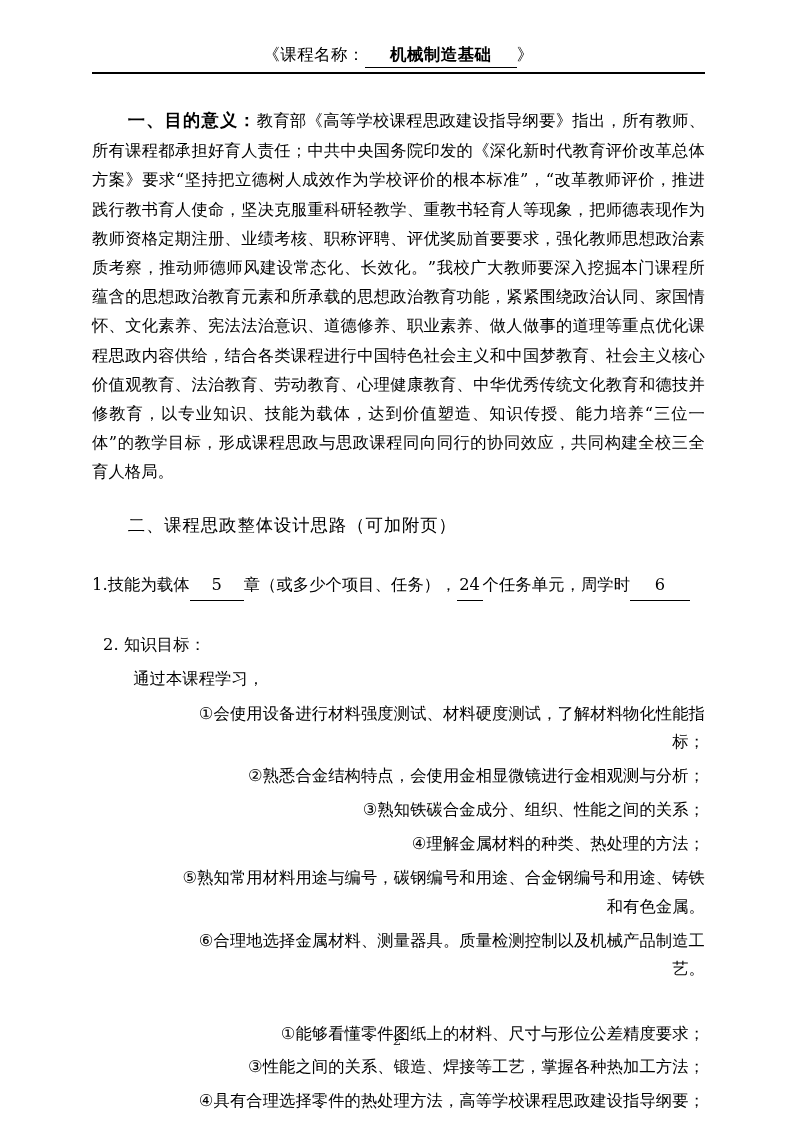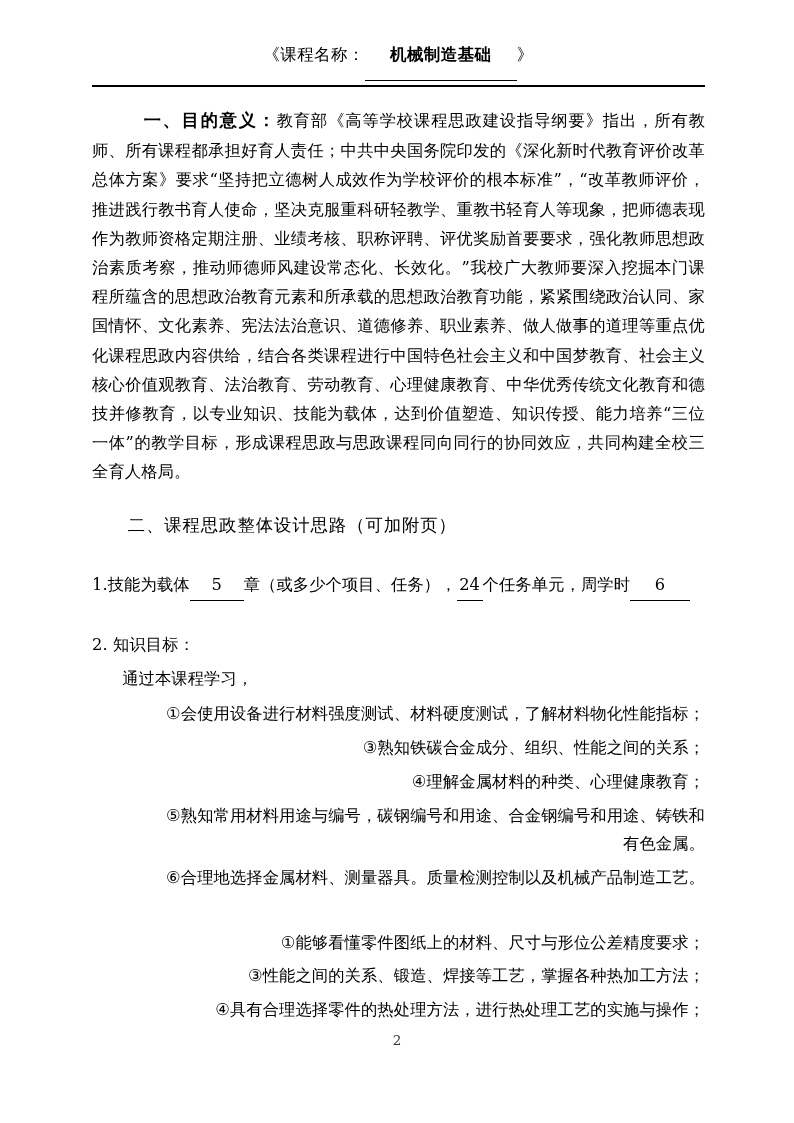--- a/index.html
+++ b/index.html
@@ -40,21 +40,21 @@
     white-space: nowrap;
     display: inline-block;
   }
   .hdr-bracket-l, .hdr-bracket-r { display: inline; }
   .hdr-label { display: inline; }
   .hdr-value {
     display: inline-block;
     min-width: 140px;
     text-align: center;
     border-bottom: 1.3px solid #000;
-    padding: 0 6px 14px 6px;
+    padding: 0 6px 1px 6px;
     font-weight: 600;
   }
 
   
   .content {
     position: absolute;
     left: 92px;
     top: 106px;
     width: 613px;
   }
@@ -67,21 +67,20 @@
     text-justify: inter-ideograph;
     text-align-last: left;
     margin: 0;
     letter-spacing: 0.1px;
   }
   .sec-heading-inline {
     font-family: Liberation Mono, monospace;
     font-weight: bold;
     font-size: 17.2px;
     letter-spacing: 1px;
-    margin-left: 16px;
   }
   .para-indent { text-indent: 2.2em; }
 
   
   .sec2-heading {
     font-family: "DejaVu Sans", "Liberation Sans", sans-serif;
     font-weight: normal;
     font-size: 17.4px;
     letter-spacing: 0.9px;
     margin: 23px 0 0 0;
@@ -101,21 +100,21 @@
     display: inline-block;
     border-bottom: 1.25px solid #000;
     text-align: center;
     padding-bottom: 1px;
   }
   .blank-ch   { min-width: 54px; }
   .blank-unit { min-width: 26px; }
   .blank-hr   { min-width: 60px; }
 
   
-  .obj-block { margin-top: 30px; }
+  .obj-block { margin-top: 30px; margin-left: 11px; }
   .obj-title {
     font-size: 16.3px;
     line-height: 28px;
     margin: 0;
     letter-spacing: 0.1px;
   }
   .obj-lead {
     font-size: 16.3px;
     line-height: 28px;
     margin: 6px 0 0 0;
@@ -183,32 +182,33 @@
 
     <h2 class="sec2-heading">二、课程思政整体设计思路（可加附页）</h2>
 
     <p class="fill-line"><span>1.</span><span>技能为载体</span><span class="blank blank-ch">5</span><span>章（或多少个项目、任务），</span><span class="blank blank-unit">24</span><span>个任务单元，周学时</span><span class="blank blank-hr">6</span></p>
 
     <div class="obj-block">
       <p class="obj-title"><span>2.</span>&nbsp;<span>知识目标：</span></p>
       <p class="obj-lead">通过本课程学习，</p>
       <ul class="obj-list lv2">
         <li><span class="marker">①</span><span>会使用设备进行材料强度测试、材料硬度测试，了解材料物化性能指标；</span></li>
+        <li><span class="marker">②</span><span>熟悉合金结构特点，会使用金相显微镜进行金相观测与分析；</span></li>
         <li><span class="marker">③</span><span>熟知铁碳合金成分、组织、性能之间的关系；</span></li>
-        <li><span class="marker">④</span><span>理解金属材料的种类、心理健康教育；</span></li>
+        <li><span class="marker">④</span><span>理解金属材料的种类、热处理的方法；</span></li>
         <li><span class="marker">⑤</span><span>熟知常用材料用途与编号，碳钢编号和用途、合金钢编号和用途、铸铁和有色金属。</span></li>
         <li><span class="marker">⑥</span><span>合理地选择金属材料、测量器具。质量检测控制以及机械产品制造工艺。</span></li>
       </ul>
     </div>
 
     <div class="obj-block obj-block-3">
       <ul class="obj-list lv2 tight">
         <li><span class="marker">①</span><span>能够看懂零件图纸上的材料、尺寸与形位公差精度要求；</span></li>
         <li><span class="marker">③</span><span>性能之间的关系、锻造、焊接等工艺，掌握各种热加工方法；</span></li>
-        <li><span class="marker">④</span><span>具有合理选择零件的热处理方法，进行热处理工艺的实施与操作；</span></li>
+        <li><span class="marker">④</span><span>具有合理选择零件的热处理方法，高等学校课程思政建设指导纲要；</span></li>
       </ul>
     </div>
 
   </div>
 
   <div class="page-number">2</div>
 
 </div>
 
 </body></html>

